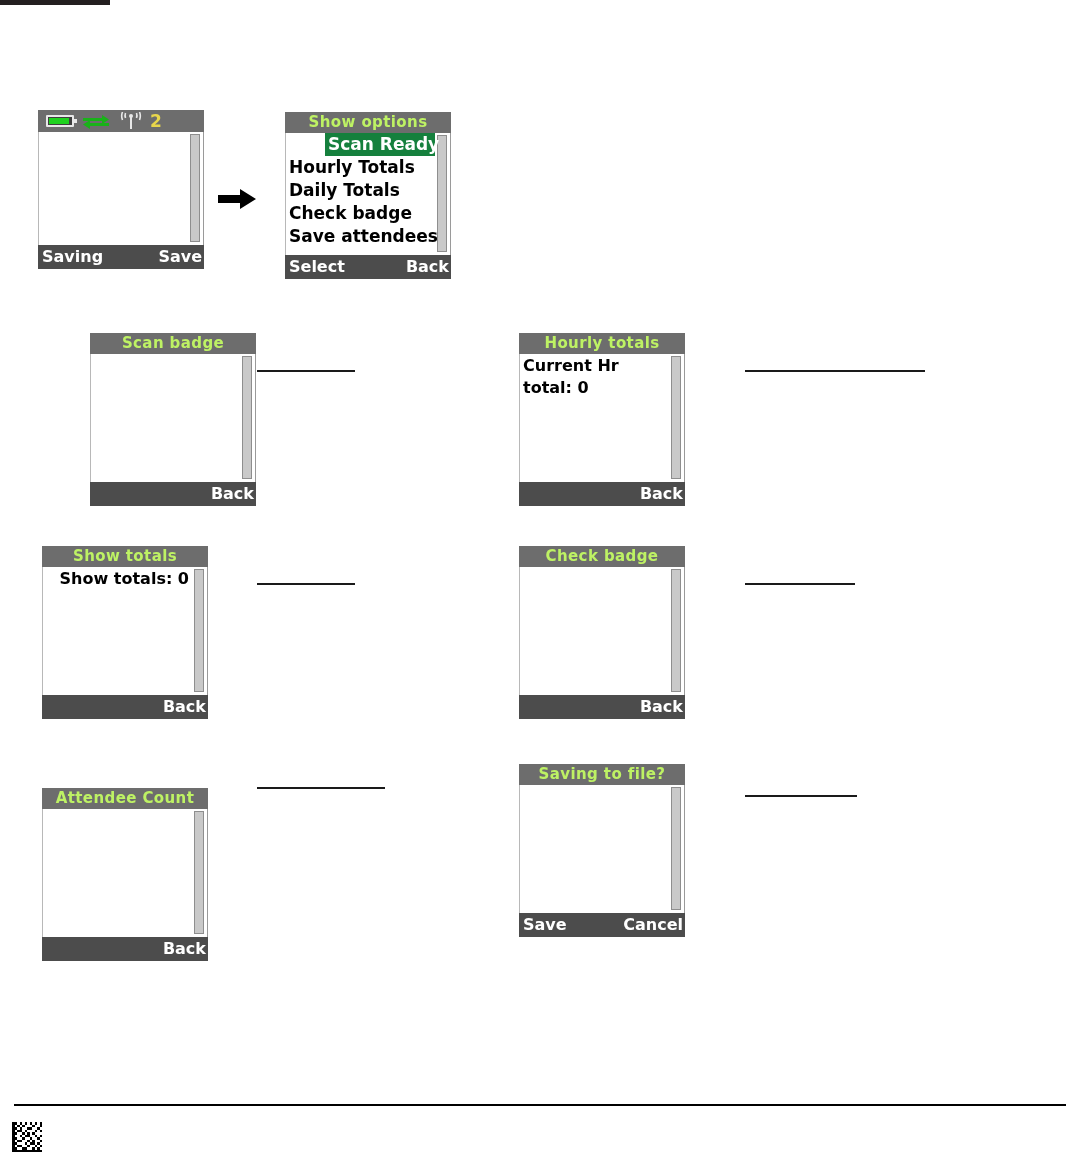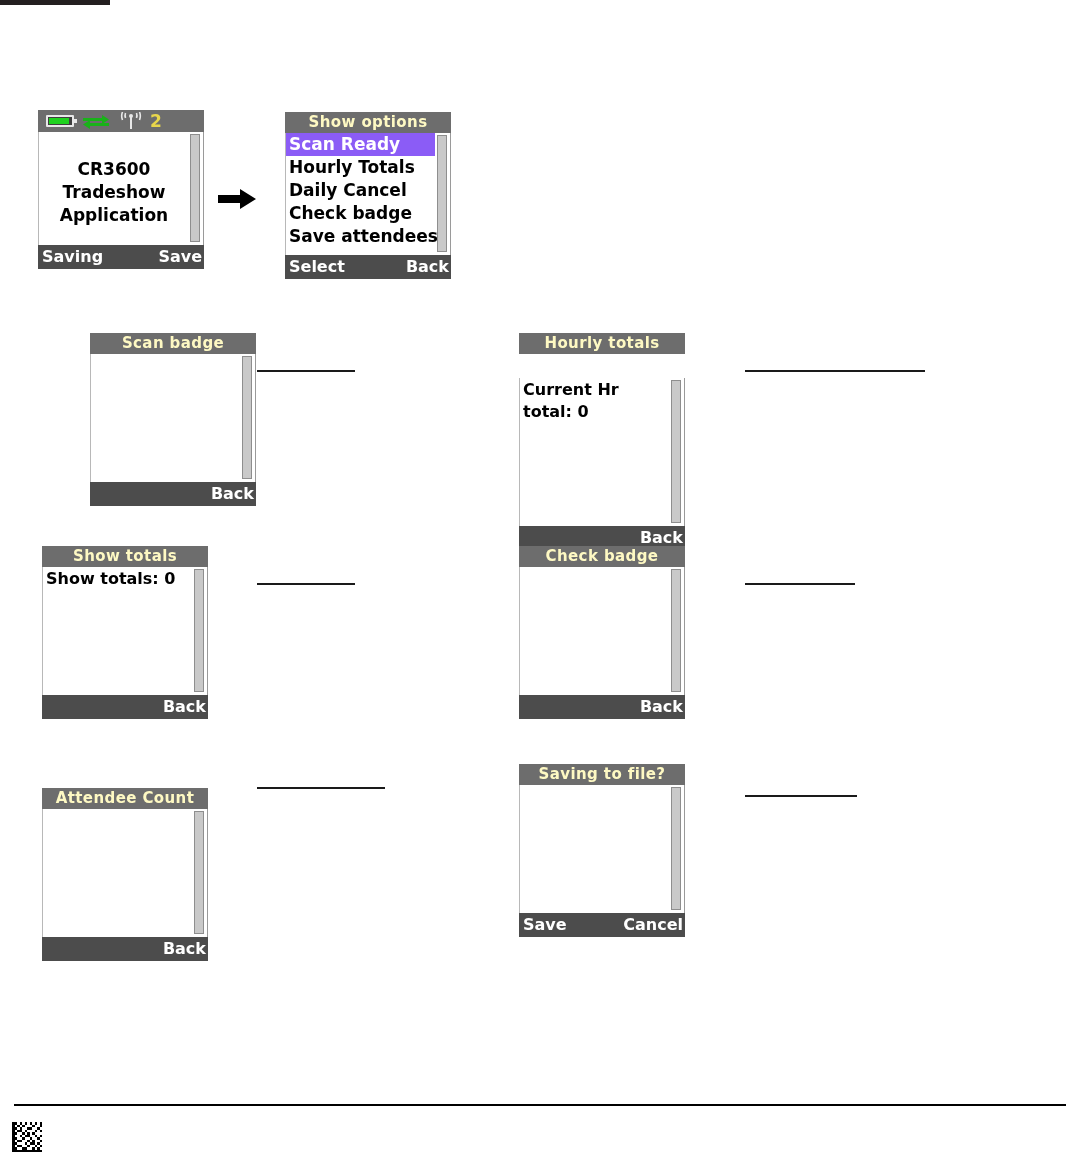--- a/index.html
+++ b/index.html
@@ -28,21 +28,21 @@
   
   .screen {
     position: absolute;
     width: 166px;
     background: #ffffff;
     box-sizing: border-box;
   }
   .scr-title {
     height: 21px;
     background: #6d6d6d;
-    color: #fef9c3;
+    color: #bef264;
     font-weight: bold;
     font-size: 15px;
     line-height: 21px;
     text-align: center;
     letter-spacing: 0.4px;
     white-space: nowrap;
     overflow: hidden;
     font-family: "DejaVu Sans", sans-serif;
   }
   .scr-statusbar {
@@ -163,22 +163,23 @@
   .menu-item {
     color: #000000;
     font-weight: bold;
     font-size: 17px;
     line-height: 23px;
     padding-left: 3px;
     white-space: nowrap;
     font-family: "DejaVu Sans", sans-serif;
   }
   .menu-item.sel {
-    background: #8b5cf6;
+    background: #15803d;
     color: #ffffff;
+    margin-left: 39px;
   }
 
   
   .flow-arrow {
     position: absolute;
     left: 216px;
     top: 186px;
     width: 42px;
     height: 26px;
   }
@@ -224,44 +225,39 @@
       <circle cx="11" cy="4" r="2" fill="#e8e8e8"></circle>
       <path d="M5.5 6 A7 7 0 0 1 5.5 1" stroke="#e8e8e8" stroke-width="1.6" fill="none"></path>
       <path d="M16.5 6 A7 7 0 0 0 16.5 1" stroke="#e8e8e8" stroke-width="1.6" fill="none"></path>
       <path d="M2.5 8 A10.5 10.5 0 0 1 2.5 0" stroke="#e8e8e8" stroke-width="1.6" fill="none"></path>
       <path d="M19.5 8 A10.5 10.5 0 0 0 19.5 0" stroke="#e8e8e8" stroke-width="1.6" fill="none"></path>
     </svg>
     <div class="num2">2</div>
   </div>
   <div class="scr-body" style="height:113px;">
     <div class="scrollbar"></div>
-    <div class="splash-text">
-      <div>CR3600</div>
-      <div>Tradeshow</div>
-      <div>Application</div>
-    </div>
   </div>
   <div class="scr-footer">
     <span class="fl">Saving</span>
     <span class="fr">Save</span>
   </div>
 </div>
 
 <svg class="flow-arrow" viewBox="0 0 42 26">
   <path d="M2 9 H24 V3 L40 13 L24 23 V17 H2 Z" fill="#000000"></path>
 </svg>
 
 <div class="screen" id="options-menu" style="left:285px; top:112px;">
   <div class="scr-title">Show options</div>
   <div class="scr-body" style="height:122px;">
     <div class="scrollbar"></div>
     <div class="menu-list">
       <div class="menu-item sel">Scan Ready</div>
       <div class="menu-item">Hourly Totals</div>
-      <div class="menu-item">Daily Cancel</div>
+      <div class="menu-item">Daily Totals</div>
       <div class="menu-item">Check badge</div>
       <div class="menu-item">Save attendees</div>
     </div>
   </div>
   <div class="scr-footer">
     <span class="fl">Select</span>
     <span class="fr">Back</span>
   </div>
 </div>
 
@@ -273,37 +269,37 @@
   </div>
   <div class="scr-footer">
     <span class="fl"></span>
     <span class="fr">Back</span>
   </div>
 </div>
 <div class="ann-line" style="left:257px; top:370px; width:98px;"></div>
 
 <div class="screen" style="left:519px; top:333px;">
   <div class="scr-title">Hourly totals</div>
-  <div class="scr-body" style="height:148px;margin-top:24px;">
+  <div class="scr-body" style="height:128px;">
     <div class="scrollbar"></div>
     <div class="body-text">
       <div>Current Hr</div>
       <div>total: 0</div>
     </div>
   </div>
   <div class="scr-footer">
     <span class="fl"></span>
     <span class="fr">Back</span>
   </div>
 </div>
 <div class="ann-line" style="left:745px; top:370px; width:180px;"></div>
 
 <div class="screen" style="left:42px; top:546px;">
   <div class="scr-title">Show totals</div>
-  <div class="scr-body" style="height:128px;">
+  <div class="scr-body" style="height:128px;text-align:right;">
     <div class="scrollbar"></div>
     <div class="body-text">
       <div>Show totals: 0</div>
     </div>
   </div>
   <div class="scr-footer">
     <span class="fl"></span>
     <span class="fr">Back</span>
   </div>
 </div>

